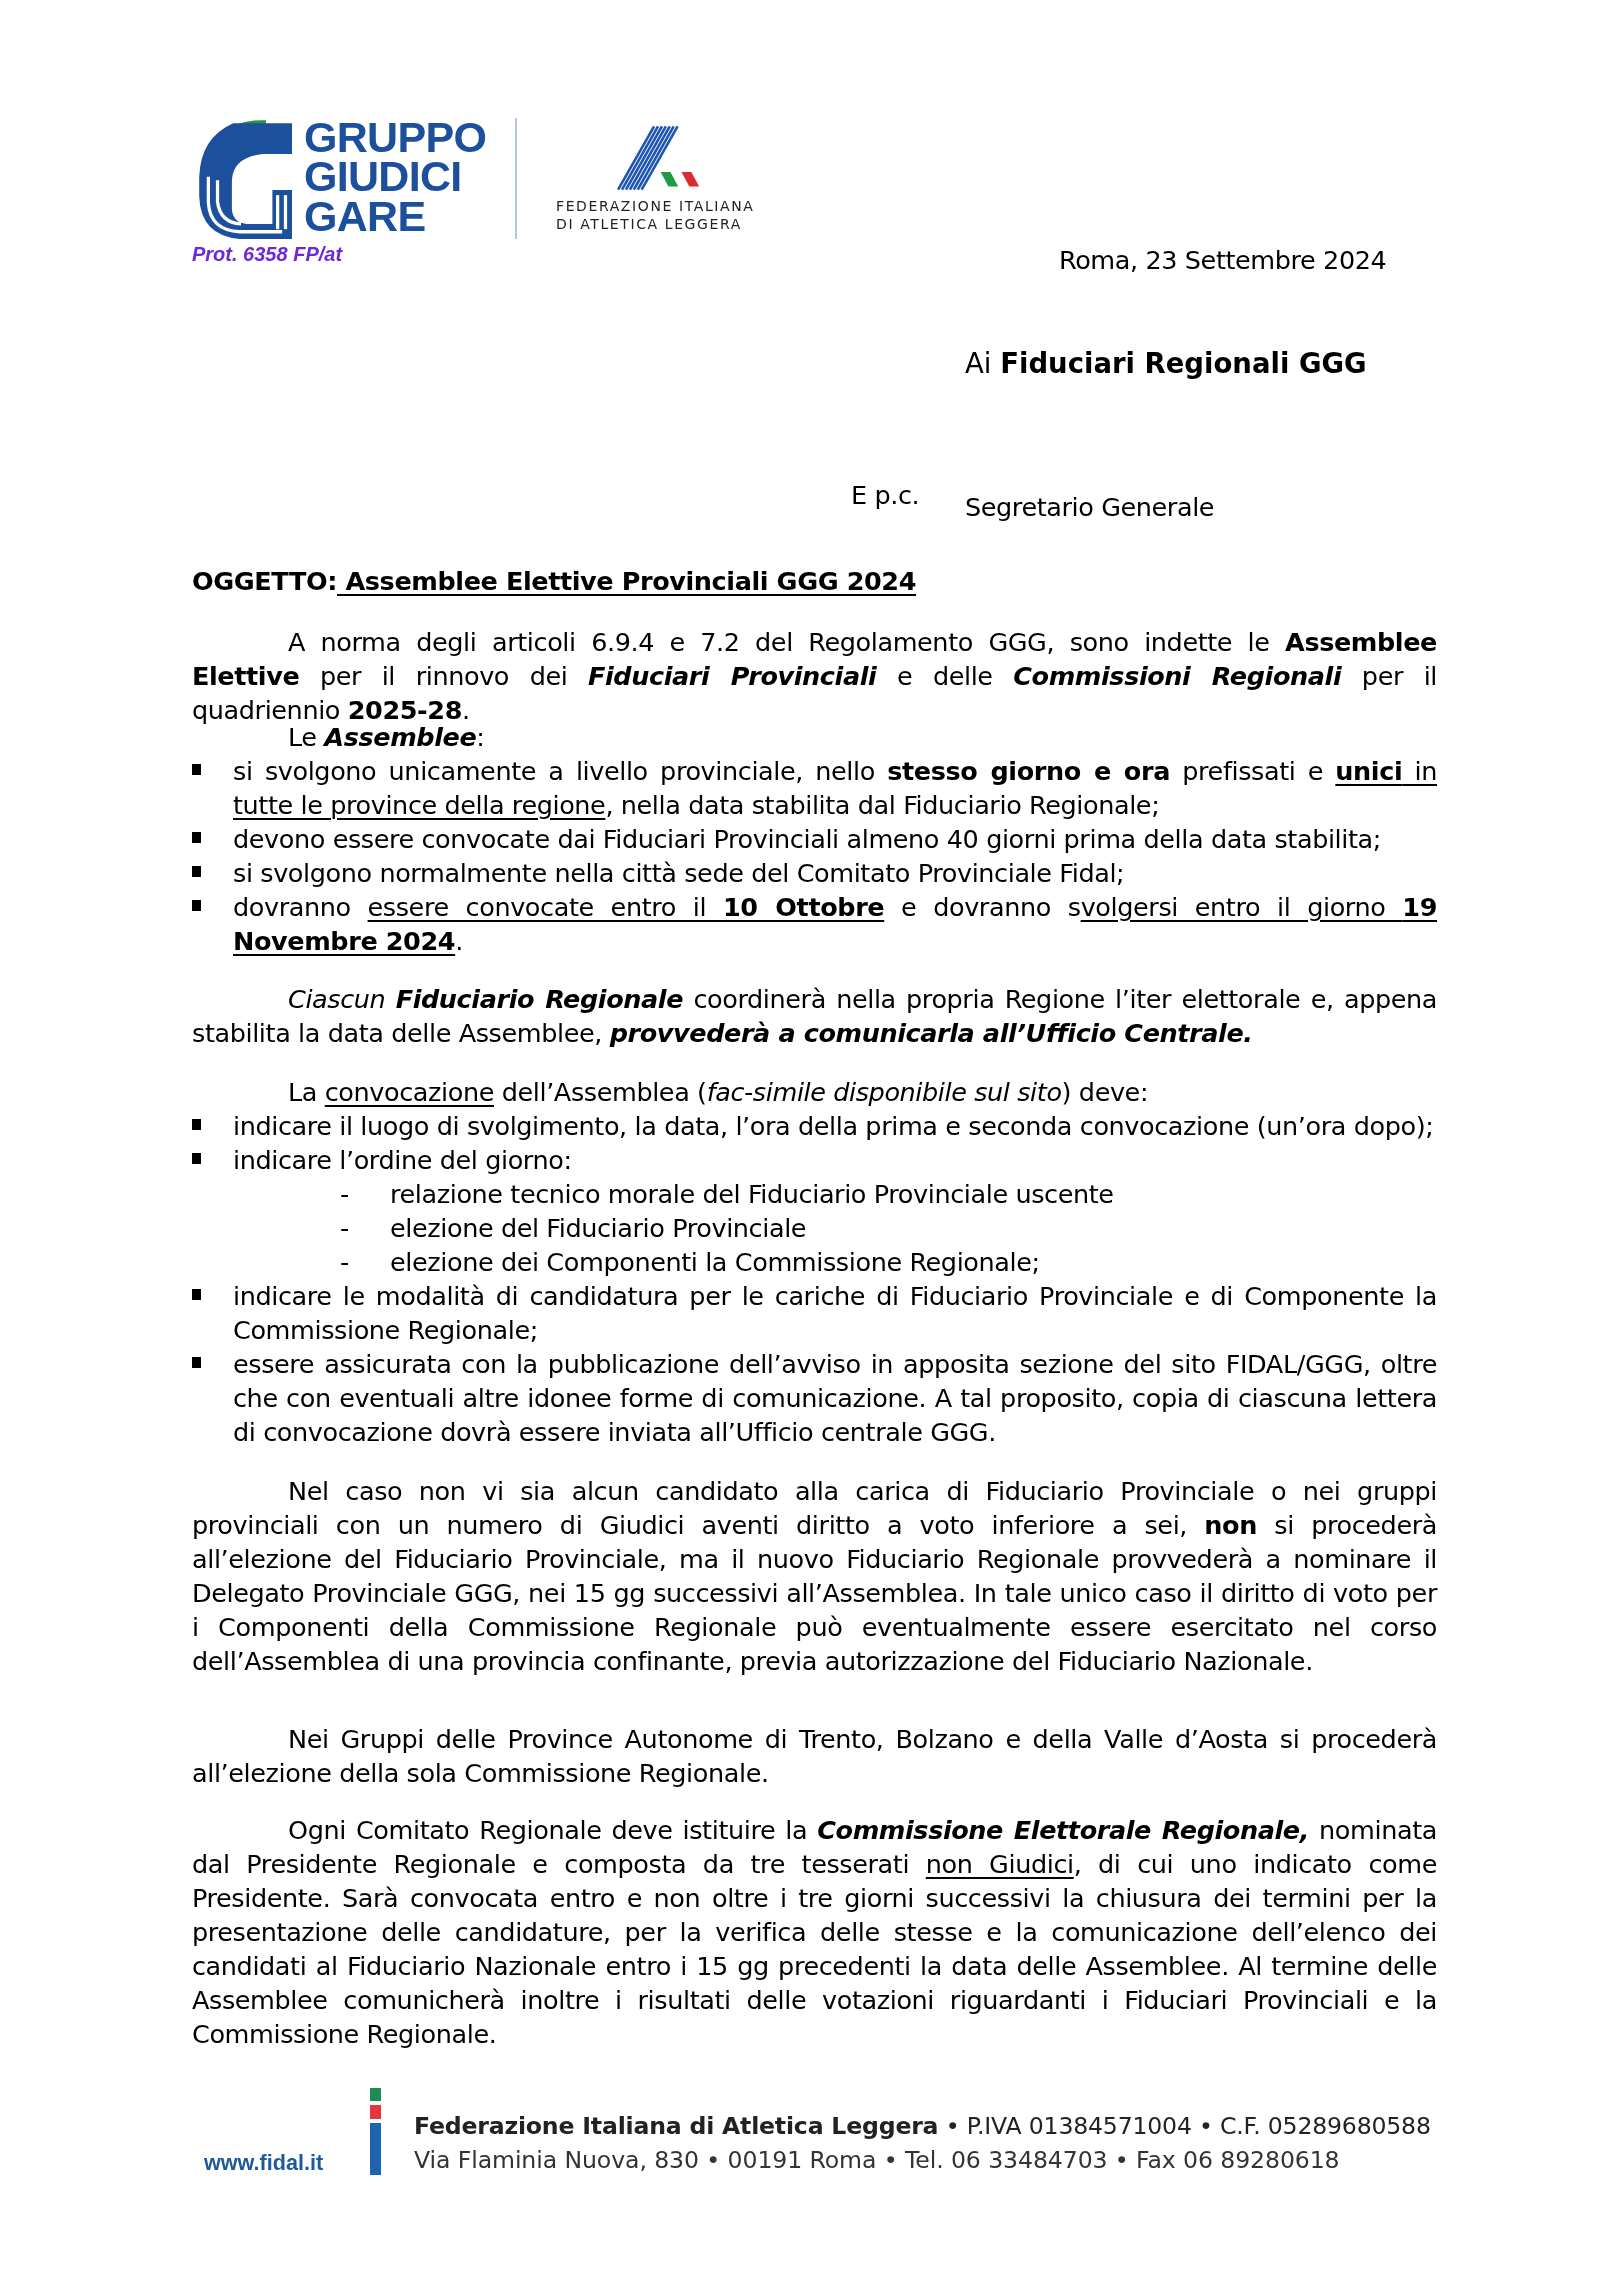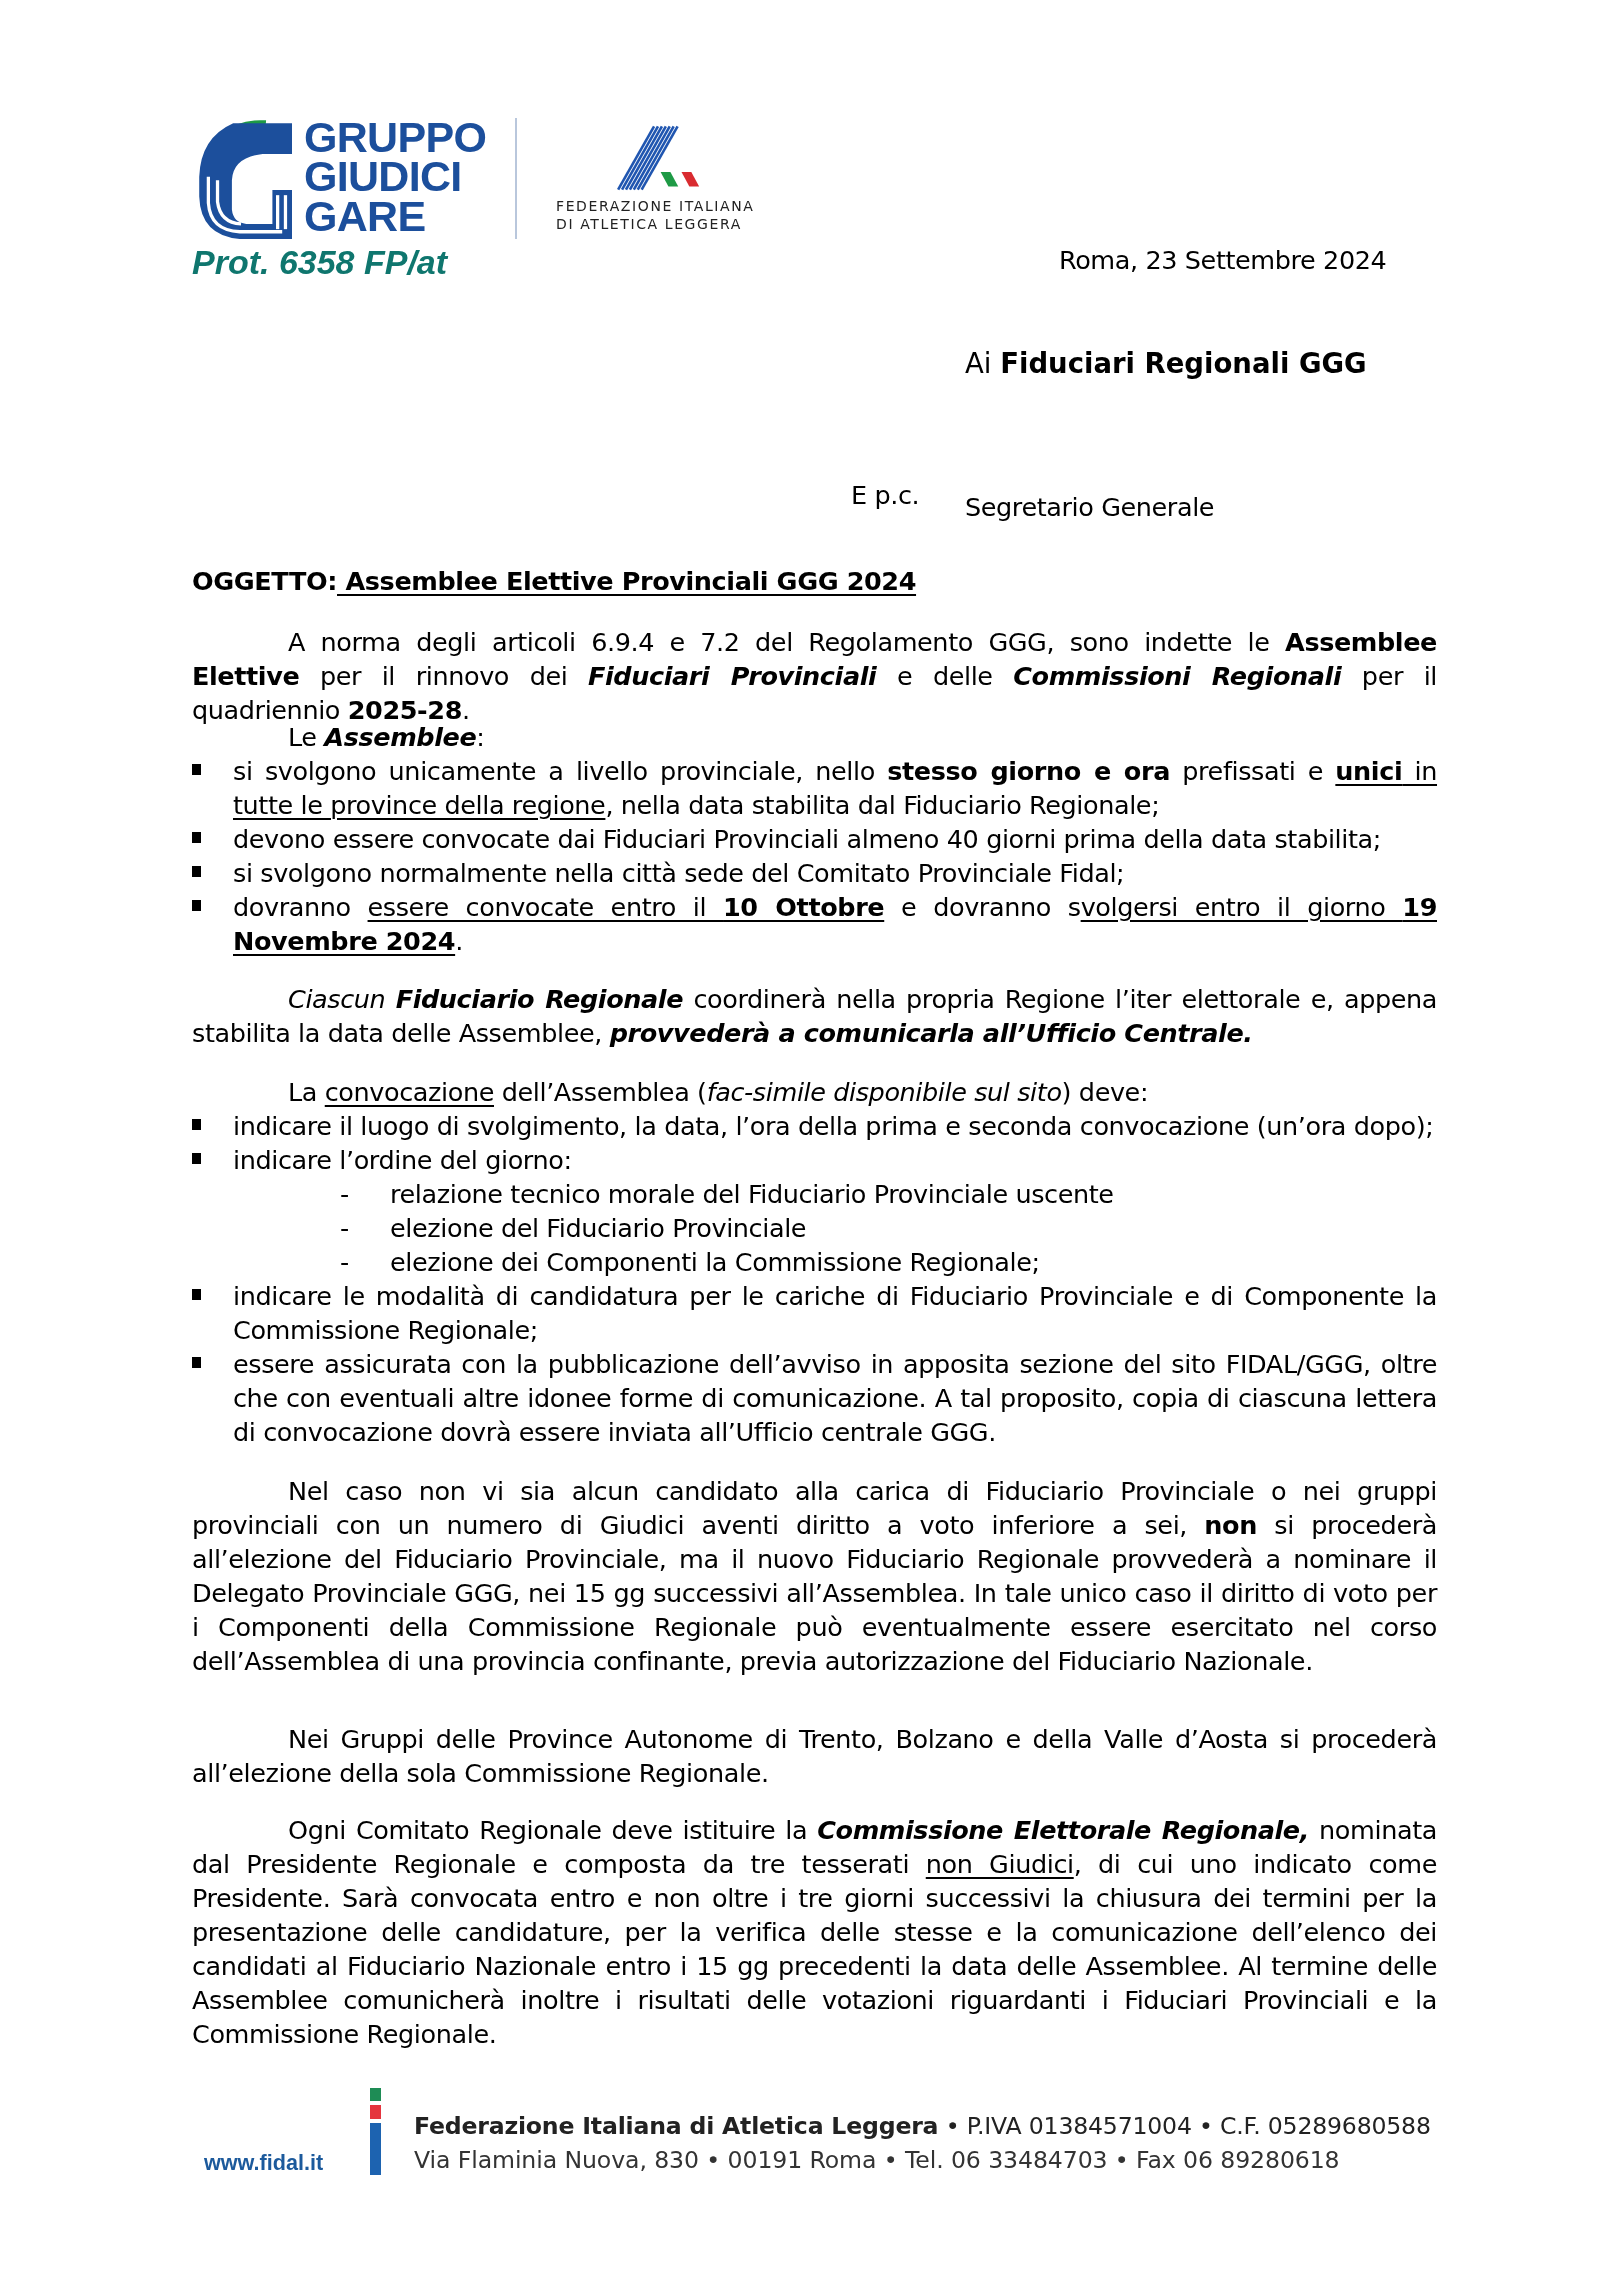--- a/index.html
+++ b/index.html
@@ -12,21 +12,21 @@
   b, .b { font-weight: bold; }
   i, .i { font-style: italic; }
   u, .u { text-decoration: underline; text-decoration-thickness: 2px; text-underline-offset: 3.9px; }
 
   
   .ggg-word { color: #1c4f9c; font-family: "Liberation Sans", sans-serif; font-weight: bold;
               font-size: 43px; line-height: 39px; letter-spacing: -0.7px; }
   .vsep { background: #b9c7dc; width: 2px; }
   .fidal-caption { font-family: "DejaVu Sans", sans-serif; font-size: 14px; line-height: 17.7px;
                    letter-spacing: 1.6px; color: #222; }
-  .prot { color: #0f766e; font-weight: bold; font-style: italic; font-size: 34px;
+  .prot { color: #6d28d9; font-weight: bold; font-style: italic; font-size: 20px;
           font-family: "Liberation Sans", sans-serif; }
 
   
   .bl { position: absolute; left: 192px; width: 1245px; }
   .bl .mark { position: absolute; left: 0; top: 9.8px; width: 8.5px; height: 11px; background: #000; }
   .bl .body { margin-left: 41px; }
   .dash { position: absolute; left: 340px; }
   .dash .d { position: absolute; left: 0; }
   .dash .t { margin-left: 50px; }
 

